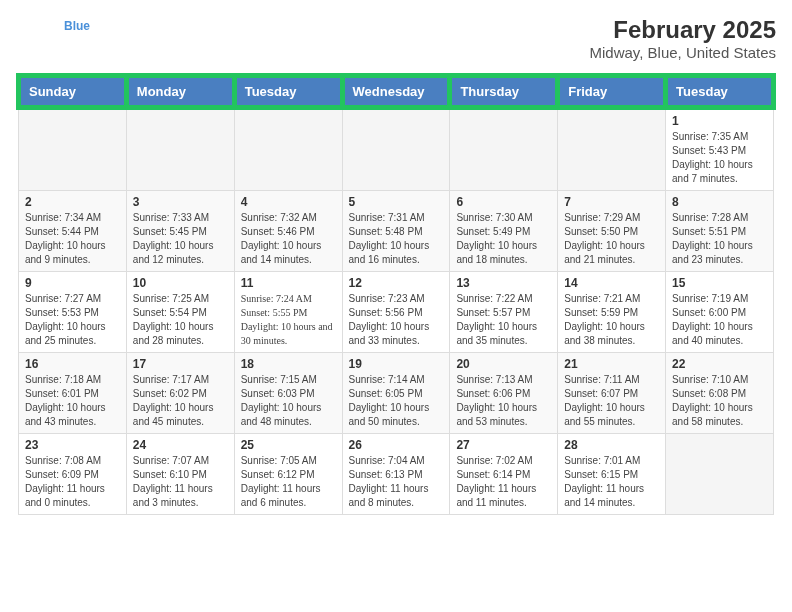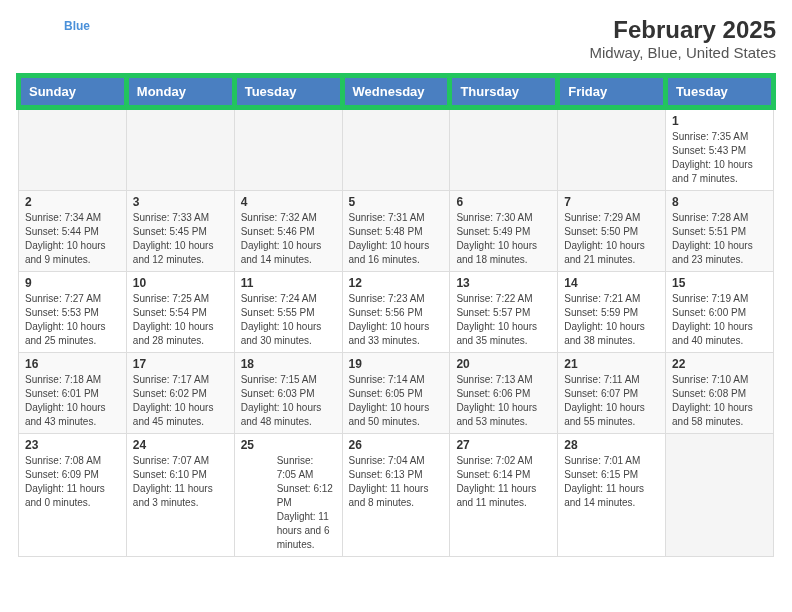--- a/index.html
+++ b/index.html
@@ -183,21 +183,21 @@
 Daylight: 10 hours and 25 minutes.</div>
         </td>
         <td>
           <span class="day-num">10</span>
           <div class="day-info" style="white-space: pre-line;">Sunrise: 7:25 AM
 Sunset: 5:54 PM
 Daylight: 10 hours and 28 minutes.</div>
         </td>
         <td>
           <span class="day-num">11</span>
-          <div class="day-info" style="white-space: pre-line;">Sunrise: 7:24 AM
+          <div class="day-info" style="white-space: pre-line; font-family: Liberation Serif, serif;">Sunrise: 7:24 AM
 Sunset: 5:55 PM
 Daylight: 10 hours and 30 minutes.</div>
         </td>
         <td>
           <span class="day-num">12</span>
           <div class="day-info" style="white-space: pre-line;">Sunrise: 7:23 AM
 Sunset: 5:56 PM
 Daylight: 10 hours and 33 minutes.</div>
         </td>
         <td>
@@ -271,21 +271,21 @@
 Daylight: 11 hours and 0 minutes.</div>
         </td>
         <td>
           <span class="day-num">24</span>
           <div class="day-info" style="white-space: pre-line;">Sunrise: 7:07 AM
 Sunset: 6:10 PM
 Daylight: 11 hours and 3 minutes.</div>
         </td>
         <td>
           <span class="day-num">25</span>
-          <div class="day-info" style="white-space: pre-line; margin-left: 36px;">Sunrise: 7:05 AM
+          <div class="day-info" style="white-space: pre-line;">Sunrise: 7:05 AM
 Sunset: 6:12 PM
 Daylight: 11 hours and 6 minutes.</div>
         </td>
         <td>
           <span class="day-num">26</span>
           <div class="day-info" style="white-space: pre-line;">Sunrise: 7:04 AM
 Sunset: 6:13 PM
 Daylight: 11 hours and 8 minutes.</div>
         </td>
         <td>

